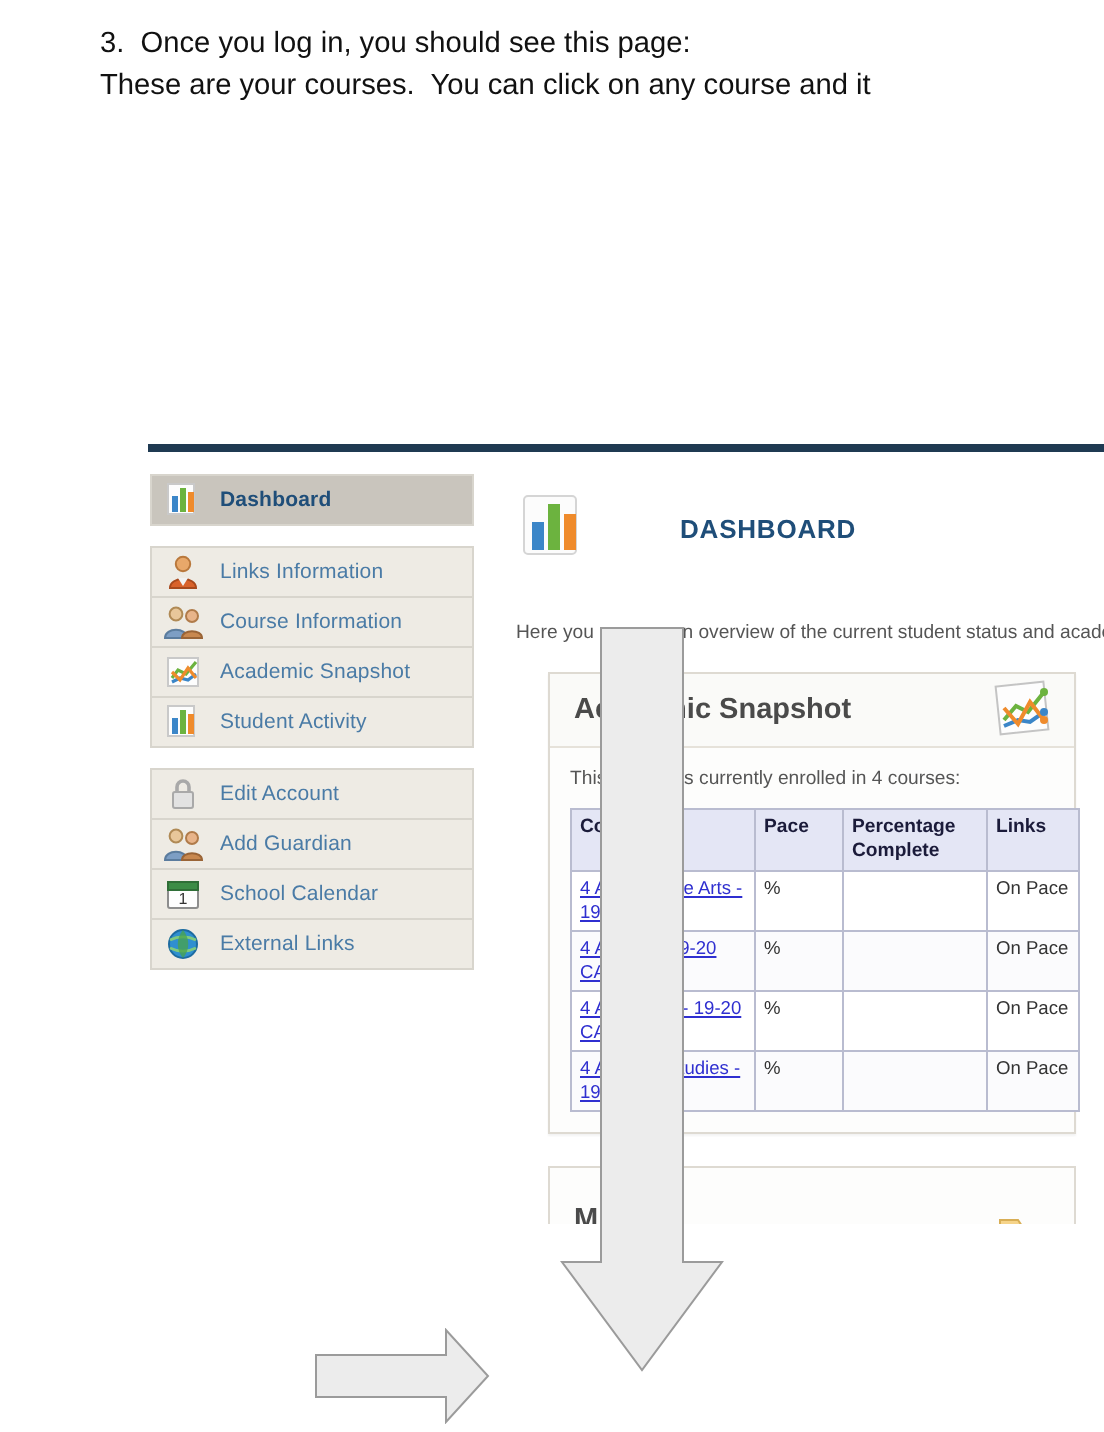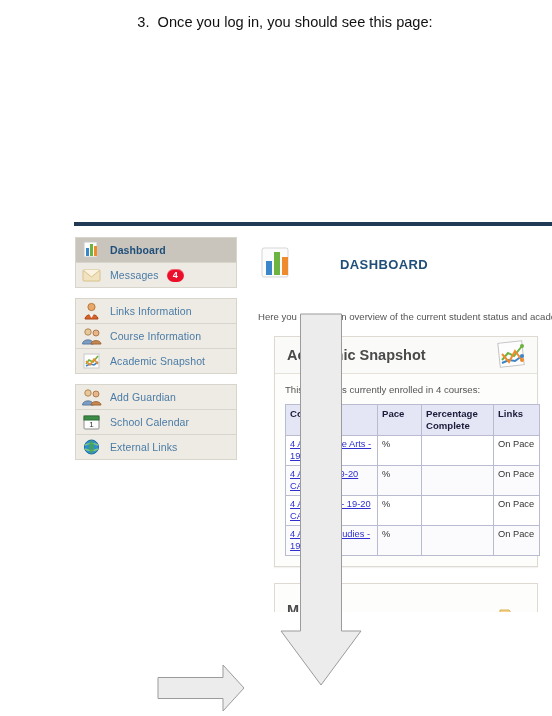--- a/index.html
+++ b/index.html
@@ -2,21 +2,21 @@
 <html><head>
 <meta charset="utf-8">
 <style>
   html,body{margin:0;padding:0;}
   body{
     width:552px;height:716px;background:#ffffff;overflow:hidden;position:relative;
     font-family:"Liberation Sans","DejaVu Sans",sans-serif;
     -webkit-font-smoothing:antialiased;
   }
   
-  .instructions{position:absolute;left:50px;top:12px;width:470px;color:#111;font-size:14.6px;line-height:21px;text-align:center;}
+  .instructions{position:absolute;left:50px;top:12px;width:470px;color:#111;font-size:14.6px;line-height:21px;}
   .instructions div{white-space:pre;}
 
   
   .shot{position:absolute;left:0;top:205px;width:552px;height:420px;margin-left:36px;}
   .rule{position:absolute;left:38px;top:17px;width:487px;height:4px;background:#1f3a52;}
 
   
   .sidebar{position:absolute;left:39px;top:32px;width:162px;}
   .navgroup{border:1px solid #d8d5cd;border-bottom:none;background:#eeebe4;margin-bottom:10px;}
   .navrow{display:flex;align-items:center;height:25px;border-bottom:1px solid #d8d5cd;background:#eeebe4;padding-left:5px;box-sizing:border-box;}
@@ -64,50 +64,41 @@
   
   .arrow{position:absolute;fill:#ececec;stroke:#9b9b9b;stroke-width:1;}
   #arrow-down{left:244px;top:108px;}
   #arrow-right{left:121px;top:459px;}
 </style>
 </head>
 <body>
 
 <div class="instructions">
   <div>3.  Once you log in, you should see this page:</div>
+  <div>These are your courses.  You can click on any course and it</div>
 </div>
 
 <div class="shot">
 
   <div class="rule"></div>
 
   <div class="sidebar">
 
     <div class="navgroup">
       <div class="navrow active">
         <span class="ic">
           <svg width="22" height="20" viewBox="0 0 22 20">
             <rect x="3" y="2" width="13" height="15" fill="#fdfdfd" stroke="#c9c9c9"></rect>
             <rect x="5" y="8" width="3" height="8" fill="#3b86c8"></rect>
             <rect x="9" y="4" width="3" height="12" fill="#6cb33f"></rect>
             <rect x="13" y="6" width="3" height="10" fill="#ef8b2c"></rect>
           </svg>
         </span>
         <span class="lbl">Dashboard</span>
       </div>
-      <div class="navrow">
-        <span class="ic">
-          <svg width="22" height="20" viewBox="0 0 22 20">
-            <rect x="2" y="5" width="17" height="11" rx="1" fill="#f2e3c0" stroke="#d8c08a"></rect>
-            <path d="M2 5 L10.5 12 L19 5" fill="#fbf3df" stroke="#d8c08a"></path>
-          </svg>
-        </span>
-        <span class="lbl">Messages</span>
-        <span class="badge">4</span>
-      </div>
     </div>
 
     <div class="navgroup">
       <div class="navrow">
         <span class="ic">
           <svg width="22" height="20" viewBox="0 0 22 20">
             <circle cx="10.5" cy="6" r="3.6" fill="#e8a86a" stroke="#b9783c"></circle>
             <path d="M4 18 C4 12 17 12 17 18 Z" fill="#d9622b" stroke="#a8491d"></path>
             <path d="M8 13 L10.5 17 L13 13" fill="#f2f2f2"></path>
           </svg>
@@ -129,23 +120,43 @@
         <span class="ic">
           <svg width="22" height="20" viewBox="0 0 22 20">
             <rect x="3" y="3" width="15" height="14" fill="#fdfdfd" stroke="#c9c9c9"></rect>
             <polyline points="5,13 8,9 12,11 17,5" fill="none" stroke="#6cb33f" stroke-width="1.6"></polyline>
             <polyline points="5,15 9,13 13,14 17,11" fill="none" stroke="#3b86c8" stroke-width="1.6"></polyline>
             <polyline points="5,10 9,14 13,8 17,13" fill="none" stroke="#ef8b2c" stroke-width="1.6"></polyline>
           </svg>
         </span>
         <span class="lbl">Academic Snapshot</span>
       </div>
+      <div class="navrow">
+        <span class="ic">
+          <svg width="22" height="20" viewBox="0 0 22 20">
+            <rect x="3" y="2" width="13" height="15" fill="#fdfdfd" stroke="#c9c9c9"></rect>
+            <rect x="5" y="8" width="3" height="8" fill="#3b86c8"></rect>
+            <rect x="9" y="4" width="3" height="12" fill="#6cb33f"></rect>
+            <rect x="13" y="6" width="3" height="10" fill="#ef8b2c"></rect>
+          </svg>
+        </span>
+        <span class="lbl">Student Activity</span>
+      </div>
     </div>
 
     <div class="navgroup">
+      <div class="navrow">
+        <span class="ic">
+          <svg width="22" height="20" viewBox="0 0 22 20">
+            <path d="M7.5 9 V6.5 A3 3 0 0 1 13.5 6.5 V9" fill="none" stroke="#a9a9a9" stroke-width="1.8"></path>
+            <rect x="5.5" y="9" width="10" height="8" rx="1" fill="#e2e2e2" stroke="#a9a9a9"></rect>
+          </svg>
+        </span>
+        <span class="lbl">Edit Account</span>
+      </div>
       <div class="navrow">
         <span class="ic">
           <svg width="22" height="20" viewBox="0 0 22 20">
             <circle cx="7" cy="6" r="3.2" fill="#e8c79a" stroke="#b08a55"></circle>
             <path d="M1.5 18 C1.5 12.5 12.5 12.5 12.5 18 Z" fill="#7d9ec4" stroke="#5b7c9e"></path>
             <circle cx="15" cy="7" r="3" fill="#e8b48a" stroke="#b07b4a"></circle>
             <path d="M10 18 C10 13.5 20 13.5 20 18 Z" fill="#c8884f" stroke="#9a6436"></path>
           </svg>
         </span>
         <span class="lbl">Add Guardian</span>

